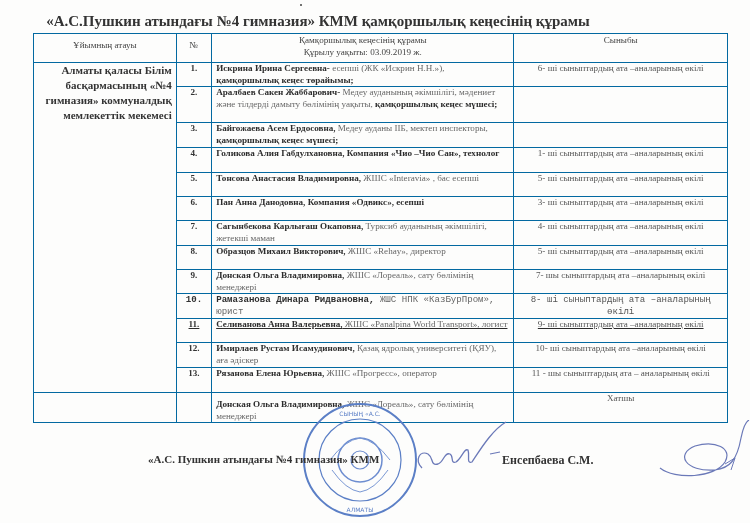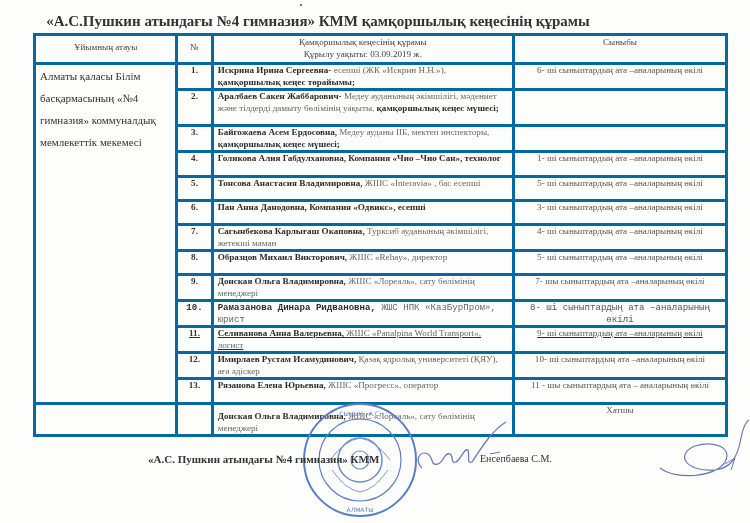--- a/index.html
+++ b/index.html
@@ -14,42 +14,42 @@
   .title {
     position: absolute; left: 0; width: 636px; top: 13px;
     text-align: center; font-weight: bold; font-size: 15px; color: #333;
   }
   table.council {
     position: absolute; left: 33px; top: 33px; width: 695px;
     border-collapse: collapse; table-layout: fixed;
     font-size: 9.1px; line-height: 11.5px;
   }
   table.council td, table.council th {
-    border: 3px solid #0369a1; padding: 0 4px; vertical-align: top;
+    border: 1px solid #0369a1; padding: 0 4px; vertical-align: top;
   }
   table.council th { font-weight: normal; color: #444; text-align: center; padding-top: 1px; }
   .col-org { width: 137px; }
   .col-num { width: 34px; }
   .col-member { width: 290px; }
   .col-role { width: 205px; }
   td.num { text-align: center; font-weight: bold; color: #333; padding-top: 2px; }
   td.member { color: #666; padding-top: 1px; }
   td.member b { color: #2d2d2d; }
   td.role { text-align: center; color: #555; padding-top: 1px; }
   td.org {
-    text-align: left; vertical-align: middle; font-weight: normal;
-    font-size: 11px; line-height: 22px; color: #333; padding: 0 10px;
+    text-align: right; vertical-align: middle; font-weight: bold;
+    font-size: 11px; line-height: 15px; color: #333; padding: 0 10px;
   }
   .footer-org {
     position: absolute; left: 148px; top: 453px;
     font-weight: bold; font-size: 11px; color: #333;
   }
   .footer-name {
-    position: absolute; left: 480px; top: 453px;
-    font-weight: normal; font-size: 10px; color: #333;
+    position: absolute; left: 502px; top: 453px;
+    font-weight: bold; font-size: 12px; color: #333;
   }
   .stamp { position: absolute; left: 300px; top: 400px; width: 120px; height: 120px; }
   .sig1 { position: absolute; left: 410px; top: 420px; width: 100px; height: 60px; }
   .sig2 { position: absolute; left: 655px; top: 420px; width: 95px; height: 70px; }
 </style>
 </head>
 <body>
 
 <div class="dot"></div>
 <div class="title">«А.С.Пушкин атындағы №4 гимназия» КММ қамқоршылық кеңесінің құрамы</div>

